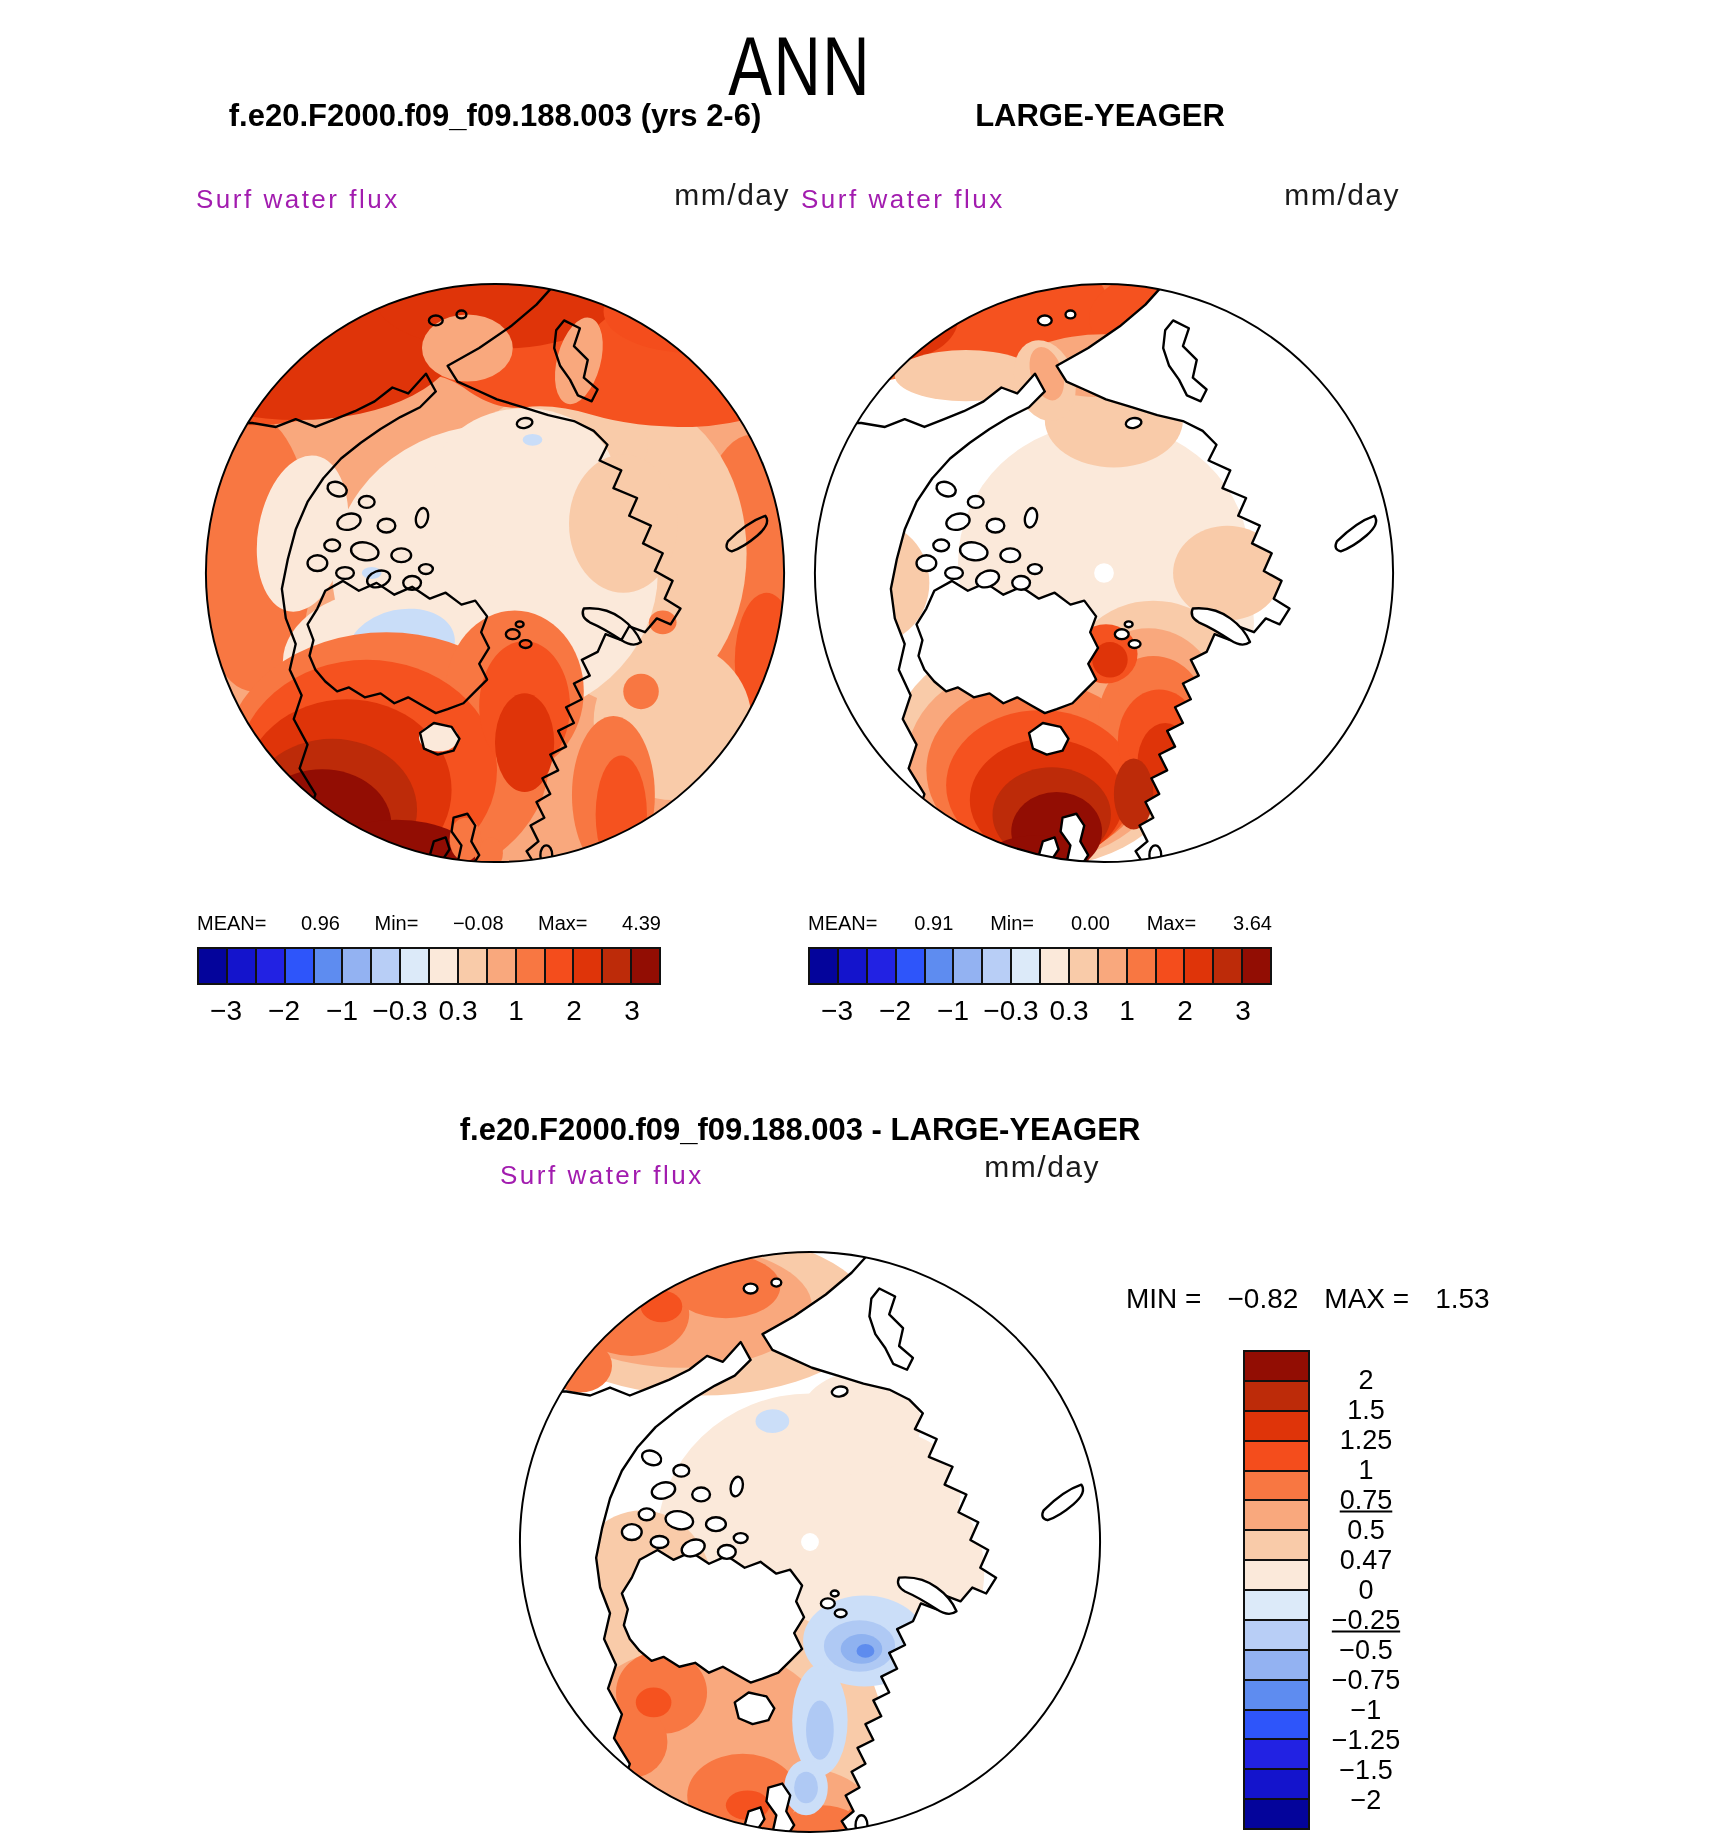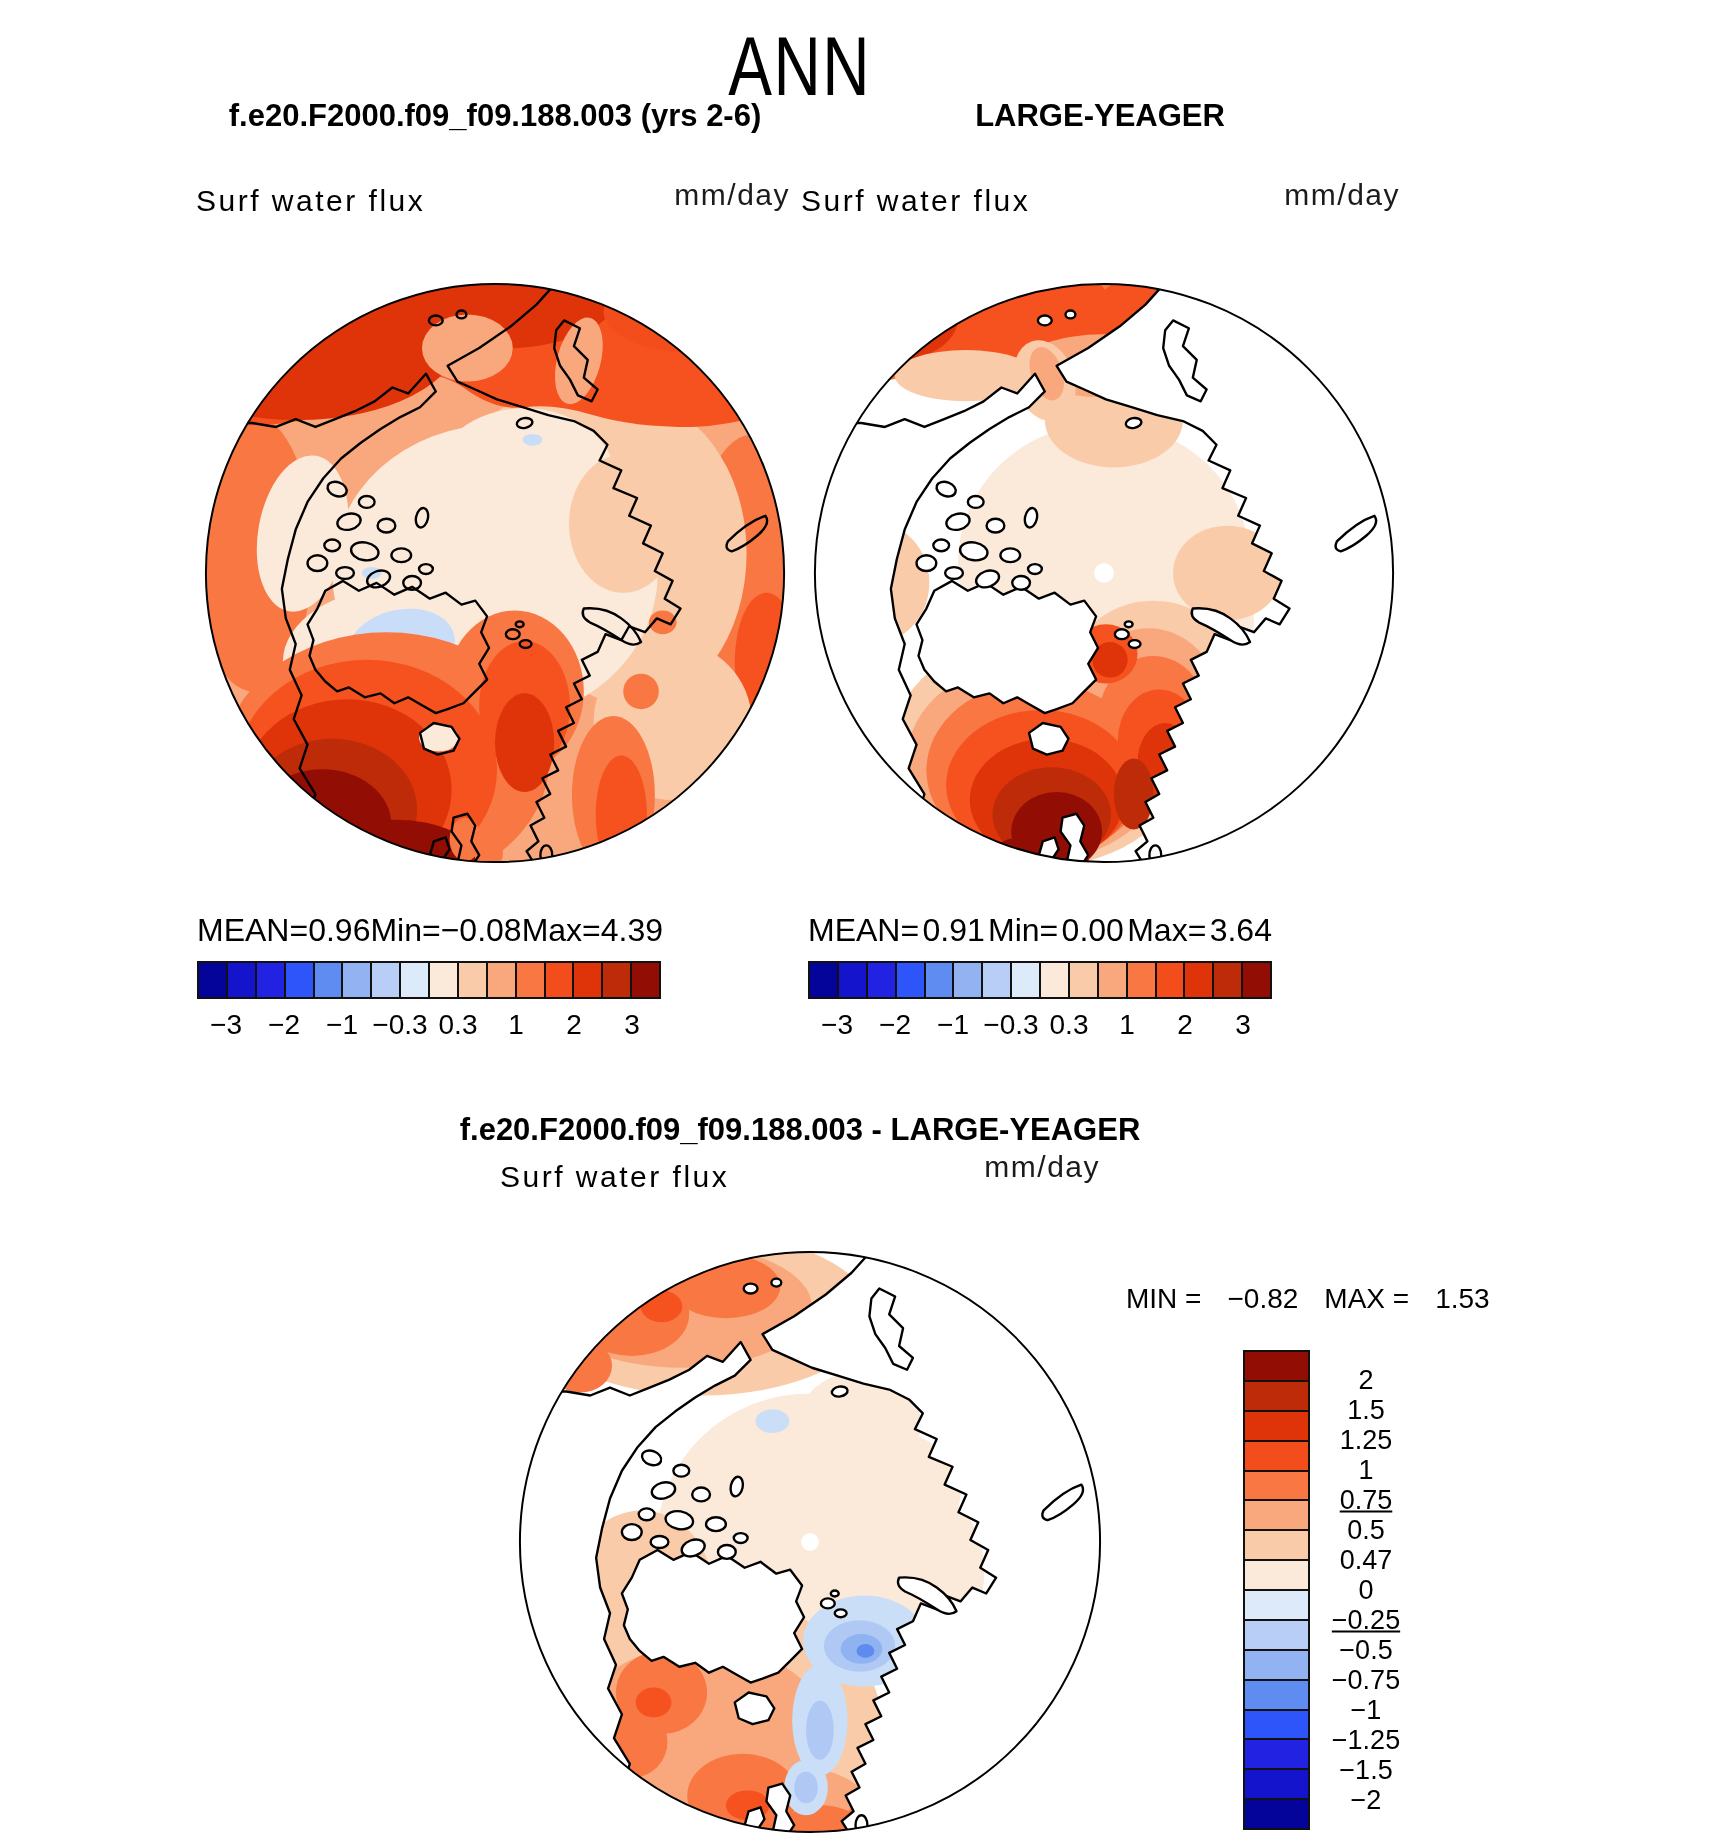--- a/index.html
+++ b/index.html
@@ -2,23 +2,23 @@
 <html><head>
 <meta charset="utf-8">
 <style>
   html,body{margin:0;padding:0;background:#fff}
   #canvas{position:relative;width:1710px;height:1840px;background:#ffffff;
           font-family:"Liberation Sans",sans-serif;color:#111;overflow:hidden}
   .abs{position:absolute}
   .figtitle{font-size:84px;font-weight:300;color:#000;letter-spacing:2px;
             transform:scaleX(0.78);transform-origin:center top;white-space:nowrap}
   .hdr{font-weight:bold;font-size:31px;color:#000;text-align:center;white-space:nowrap}
-  .fieldlab{font-size:30px;letter-spacing:2.5px;color:#000000;white-space:nowrap}
+  .fieldlab{font-size:26px;letter-spacing:2.5px;color:#a21caf;white-space:nowrap}
   .units{font-size:30px;letter-spacing:1.5px;color:#1b1b1b;white-space:nowrap}
-  .statsrow{display:flex;justify-content:space-between;font-size:32px;color:#000;white-space:nowrap}
+  .statsrow{display:flex;justify-content:space-between;font-size:20px;color:#000;white-space:nowrap}
   .segsH{display:flex;height:38px;border:2px solid #111;box-sizing:border-box;background:#fff}
   .segsH .seg{flex:1;border-right:2px solid #111}
   .segsH .seg:last-child{border-right:none}
   .ticksH{position:relative;height:34px;margin-top:10px;font-size:28px;color:#000}
   .ticksH .tick{position:absolute;transform:translateX(-50%);white-space:nowrap}
   .segsV{display:flex;flex-direction:column;width:67px;height:480px;border:2px solid #111;
          box-sizing:border-box;background:#fff}
   .segsV .seg{flex:1;border-bottom:2px solid #111}
   .segsV .seg:last-child{border-bottom:none}
   .vlabels{position:relative;width:100px;height:480px;font-size:27px;color:#000}

